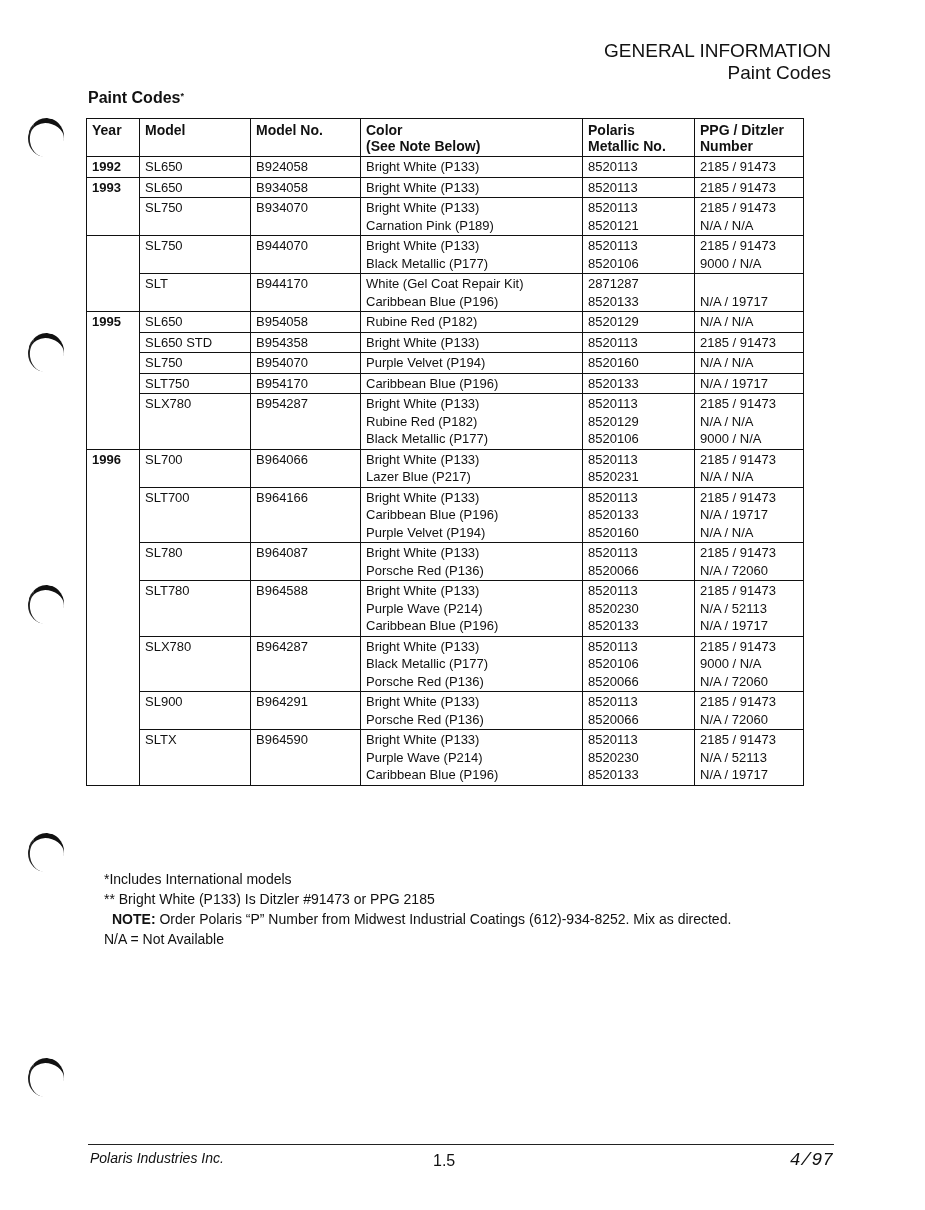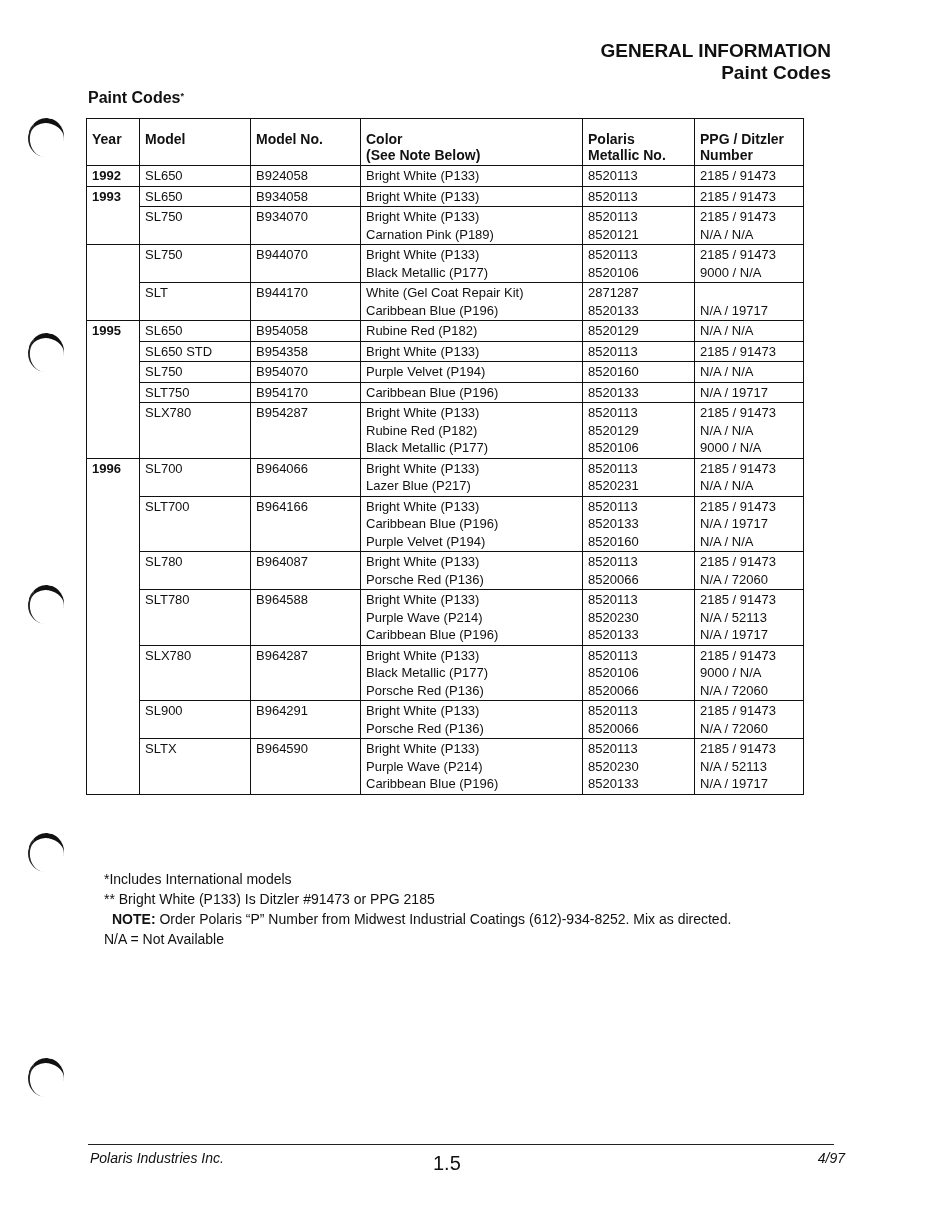--- a/index.html
+++ b/index.html
@@ -7,54 +7,54 @@
       width: 925px; height: 1210px; position: relative; overflow: hidden;
       font-family: "Liberation Sans", sans-serif; color: #111;
     }
     .hole {
       position: absolute; width: 34px; height: 34px; border-radius: 50%;
       border-top: 5px solid #111; border-left: 2px solid #222;
       border-right: 0; border-bottom: 0; transform: rotate(10deg);
     }
     .hdr {
       position: absolute; right: 94px; top: 40px; text-align: right;
-      font-weight: bold; font-size: 19px; line-height: 22px;
+      font-weight: normal; font-size: 19px; line-height: 22px;
     }
     .section-title {
       position: absolute; left: 88px; top: 89px; font-weight: bold; font-size: 16px;
     }
     .section-title sup { font-size: 9px; vertical-align: 4px; }
     table.paint {
       position: absolute; left: 86px; top: 118px; width: 718px;
       border-collapse: collapse; font-size: 13px; line-height: 17.5px;
     }
     table.paint th, table.paint td {
       border: 1.5px solid #111; vertical-align: top; padding: 1px 0 1px 5px; text-align: left;
     }
-    table.paint th { font-weight: bold; font-size: 14px; line-height: 16px; padding-top: 12px; padding-bottom: 2px; }
+    table.paint th { font-weight: bold; font-size: 14px; line-height: 16px; padding-top: 3px; padding-bottom: 2px; }
     td.year { font-weight: bold; border-top: 1.5px solid #111; }
     td.year.cont { border-top: none; }
     td.year.open { border-bottom: none; margin-left: 44px; }
     .line { display: block; white-space: nowrap; }
     .col-year { width: 47px; }
     .col-model { width: 105px; }
     .col-modelno { width: 104px; }
     .col-color { width: 216px; }
     .col-ref { width: 106px; }
     .notes {
       position: absolute; left: 104px; top: 869px; font-size: 14px; line-height: 20px;
     }
     .notes b { font-weight: bold; padding-left: 8px; }
     .footer-rule {
       position: absolute; left: 88px; top: 1144px; width: 746px; height: 0;
       border-top: 1.5px solid #222;
     }
     .footer-left { position: absolute; left: 90px; top: 1150px; font-size: 14px; font-style: italic; text-align: right; }
-    .footer-center { position: absolute; left: 433px; top: 1152px; font-size: 20px; }
-    .footer-right { position: absolute; right: 80px; top: 1150px; font-size: 14px; font-style: italic; }
+    .footer-center { position: absolute; left: 433px; top: 1152px; font-size: 16px; }
+    .footer-right { position: absolute; right: 92px; top: 1150px; font-size: 18px; font-style: italic; font-family: Liberation Mono, monospace; }
   </style>
 </head>
 <body>
 
 <div class="hole" style="left:28px; top:118px;"></div>
 <div class="hole" style="left:28px; top:333px;"></div>
 <div class="hole" style="left:28px; top:585px;"></div>
 <div class="hole" style="left:28px; top:833px;"></div>
 <div class="hole" style="left:28px; top:1058px;"></div>
 

